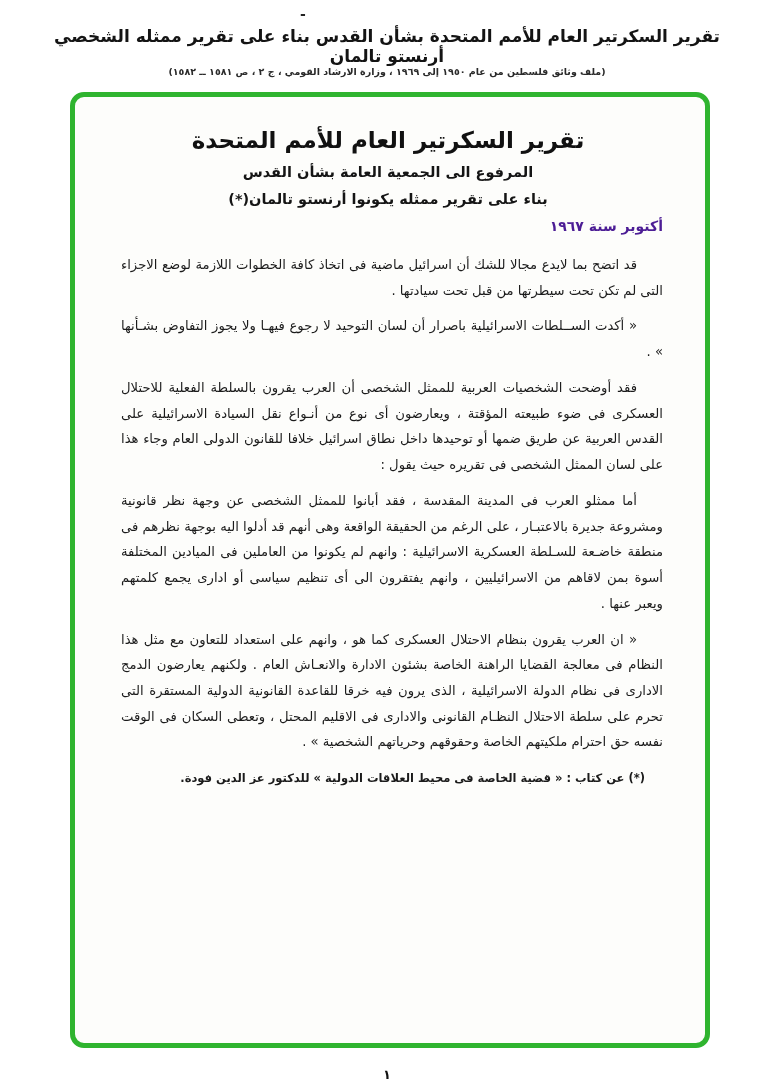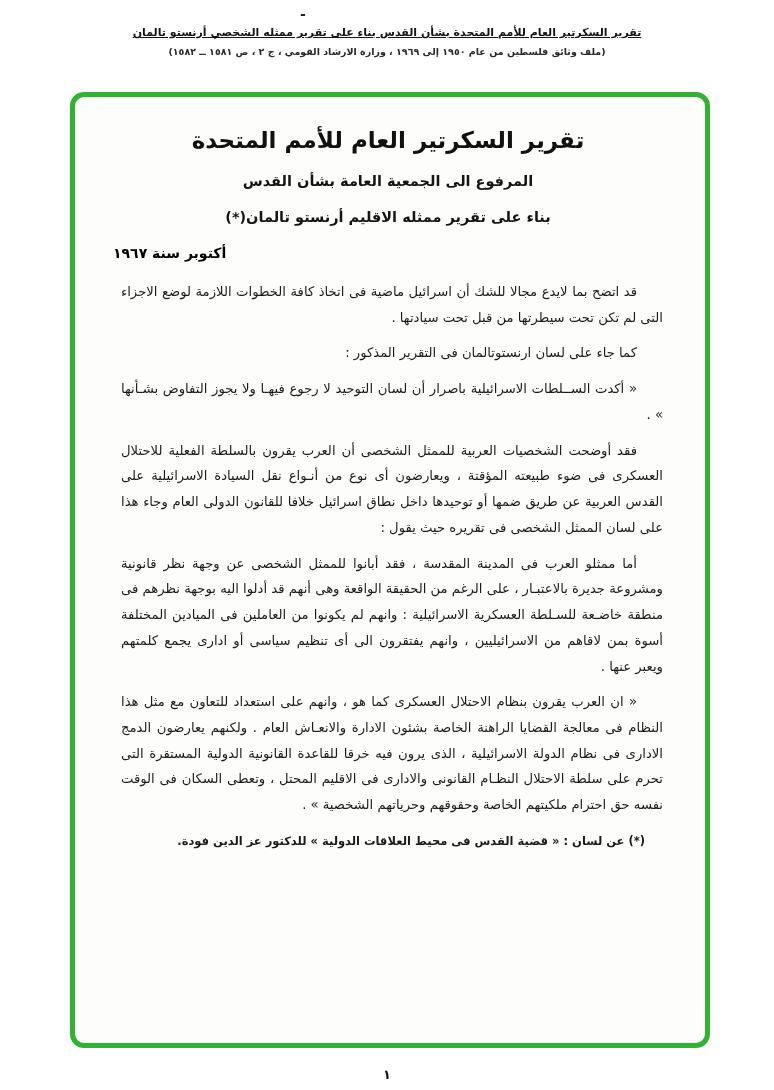--- a/index.html
+++ b/index.html
@@ -24,28 +24,26 @@
     color: #222;
   }
   .outer-header {
     position: absolute;
     top: 26px;
     left: 40px;
     right: 40px;
     text-align: center;
   }
   .outer-header .main-line {
-    font-size: 11px;
+    font-size: 17px;
     font-weight: bold;
     color: #141414;
     letter-spacing: 0;
-    text-decoration: underline;
   }
   .outer-header .source-line {
-    margin-top: 7px;
     font-size: 9.5px;
     font-weight: bold;
     color: #2a2a2a;
   }
   .green-frame {
     position: absolute;
     top: 92px;
     left: 70px;
     width: 640px;
     height: 956px;
@@ -65,27 +63,27 @@
     font-size: 23px;
     font-weight: bold;
     color: #111;
     margin: 4px 0 10px 0;
   }
   .doc-sub {
     text-align: center;
     font-size: 14.5px;
     font-weight: bold;
     color: #151515;
-    margin: 20px 0;
+    margin: 11px 0;
   }
   .doc-date {
-    text-align: left;
+    text-align: right;
     font-size: 14px;
     font-weight: bold;
-    color: #000000;
+    color: #4c1d95;
     margin: 8px 0 18px 0;
   }
   .body-text p {
     direction: rtl;
     text-align: justify;
     font-size: 13.2px;
     line-height: 1.95;
     margin: 0 0 10px 8px;
     color: #1b1b1b;
     text-indent: 26px;
@@ -117,29 +115,28 @@
 
 <div class="outer-header">
   <div class="main-line">تقرير السكرتير العام للأمم المتحدة بشأن القدس بناء على تقرير ممثله الشخصي أرنستو تالمان</div>
   <div class="source-line">(ملف وثائق فلسطين من عام ١٩٥٠ إلى ١٩٦٩ ، وزارة الارشاد القومي ، ج ٢ ، ص ١٥٨١ ــ ١٥٨٢)</div>
 </div>
 
 <div class="green-frame">
   <div class="scan-page">
     <div class="doc-title">تقرير السكرتير العام للأمم المتحدة</div>
     <div class="doc-sub">المرفوع الى الجمعية العامة بشأن القدس</div>
-    <div class="doc-sub">بناء على تقرير ممثله الاقليم أرنستو تالمان(*)</div>
+    <div class="doc-sub">بناء على تقرير ممثله يكونوا أرنستو تالمان(*)</div>
     <div class="doc-date">أكتوبر سنة ١٩٦٧</div>
 
     <div class="body-text">
       <p>قد اتضح بما لايدع مجالا للشك أن اسرائيل ماضية فى اتخاذ كافة الخطوات اللازمة لوضع الاجزاء التى لم تكن تحت سيطرتها من قبل تحت سيادتها .</p>
-      <p>كما جاء على لسان ارنستوتالمان فى التقرير المذكور :</p>
       <p>« أكدت الســلطات الاسرائيلية باصرار أن لسان التوحيد لا رجوع فيهـا ولا يجوز التفاوض بشـأنها » .</p>
       <p>فقد أوضحت الشخصيات العربية للممثل الشخصى أن العرب يقرون بالسلطة الفعلية للاحتلال العسكرى فى ضوء طبيعته المؤقتة ، ويعارضون أى نوع من أنـواع نقل السيادة الاسرائيلية على القدس العربية عن طريق ضمها أو توحيدها داخل نطاق اسرائيل خلافا للقانون الدولى العام وجاء هذا على لسان الممثل الشخصى فى تقريره حيث يقول :</p>
       <p>أما ممثلو العرب فى المدينة المقدسة ، فقد أبانوا للممثل الشخصى عن وجهة نظر قانونية ومشروعة جديرة بالاعتبـار ، على الرغم من الحقيقة الواقعة وهى أنهم قد أدلوا اليه بوجهة نظرهم فى منطقة خاضـعة للسـلطة العسكرية الاسرائيلية : وانهم لم يكونوا من العاملين فى الميادين المختلفة أسوة بمن لاقاهم من الاسرائيليين ، وانهم يفتقرون الى أى تنظيم سياسى أو ادارى يجمع كلمتهم ويعبر عنها .</p>
       <p>« ان العرب يقرون بنظام الاحتلال العسكرى كما هو ، وانهم على استعداد للتعاون مع مثل هذا النظام فى معالجة القضايا الراهنة الخاصة بشئون الادارة والانعـاش العام . ولكنهم يعارضون الدمج الادارى فى نظام الدولة الاسرائيلية ، الذى يرون فيه خرقا للقاعدة القانونية الدولية المستقرة التى تحرم على سلطة الاحتلال النظـام القانونى والادارى فى الاقليم المحتل ، وتعطى السكان فى الوقت نفسه حق احترام ملكيتهم الخاصة وحقوقهم وحرياتهم الشخصية » .</p>
     </div>
 
-    <div class="footnote">(*) عن لسان : « قضية القدس فى محيط العلاقات الدولية » للدكتور عز الدين فودة.</div>
+    <div class="footnote">(*) عن كتاب : « قضية الخاصة فى محيط العلاقات الدولية » للدكتور عز الدين فودة.</div>
   </div>
 </div>
 
 <div class="page-number">١</div>
 
 </body></html>

